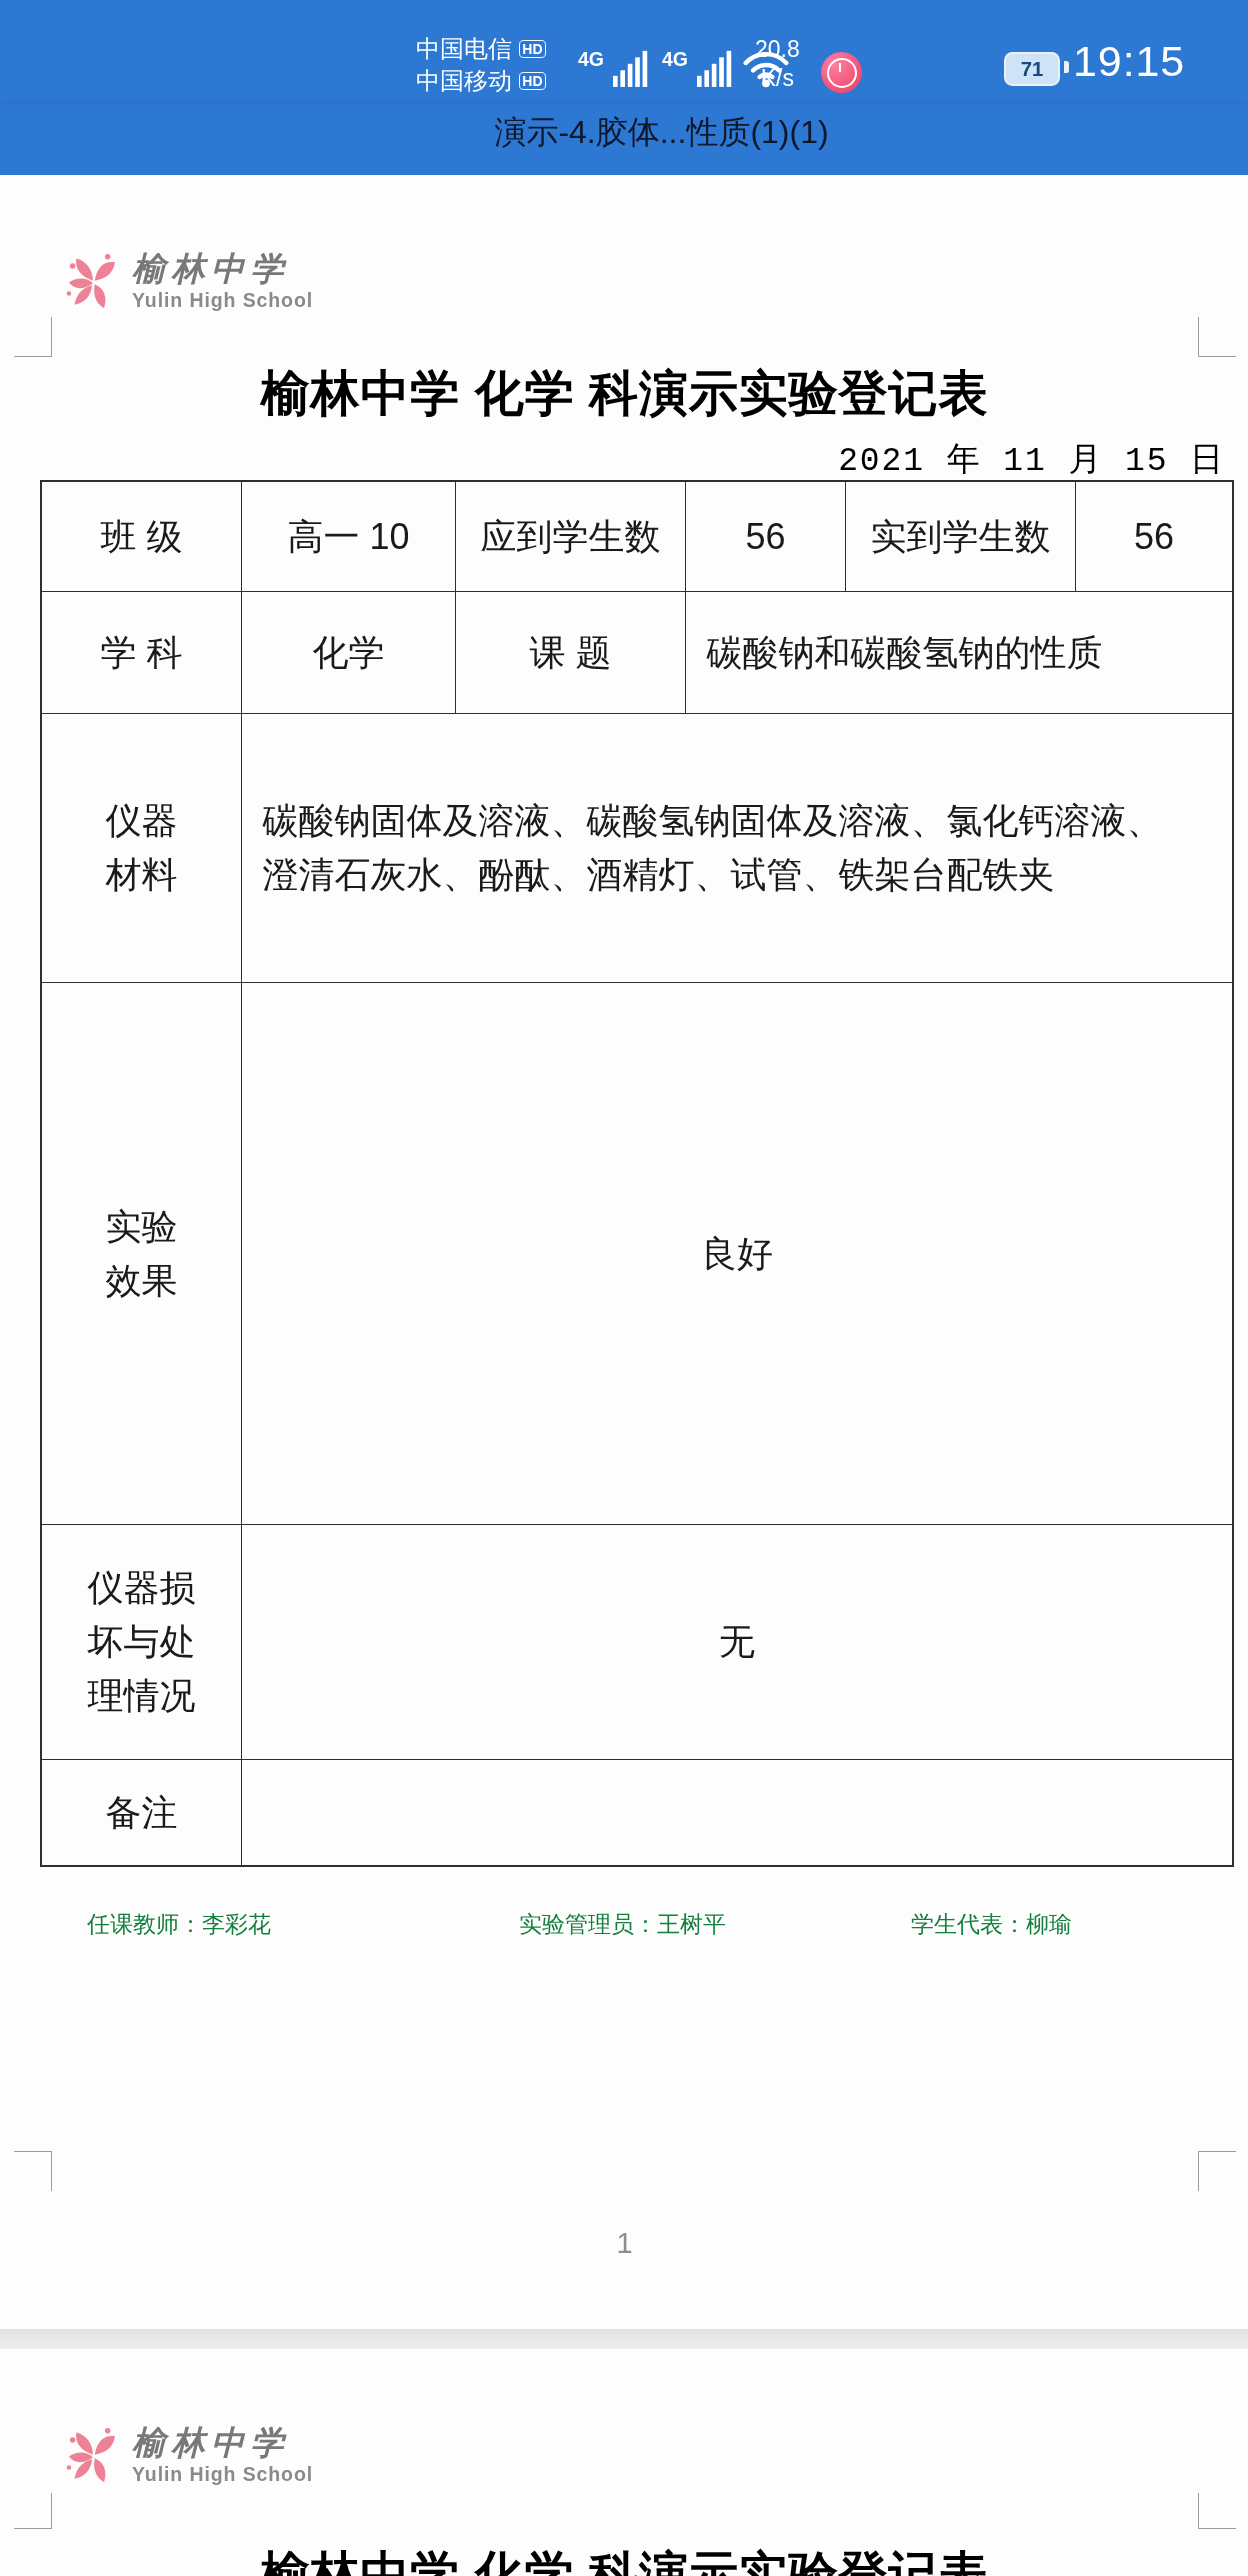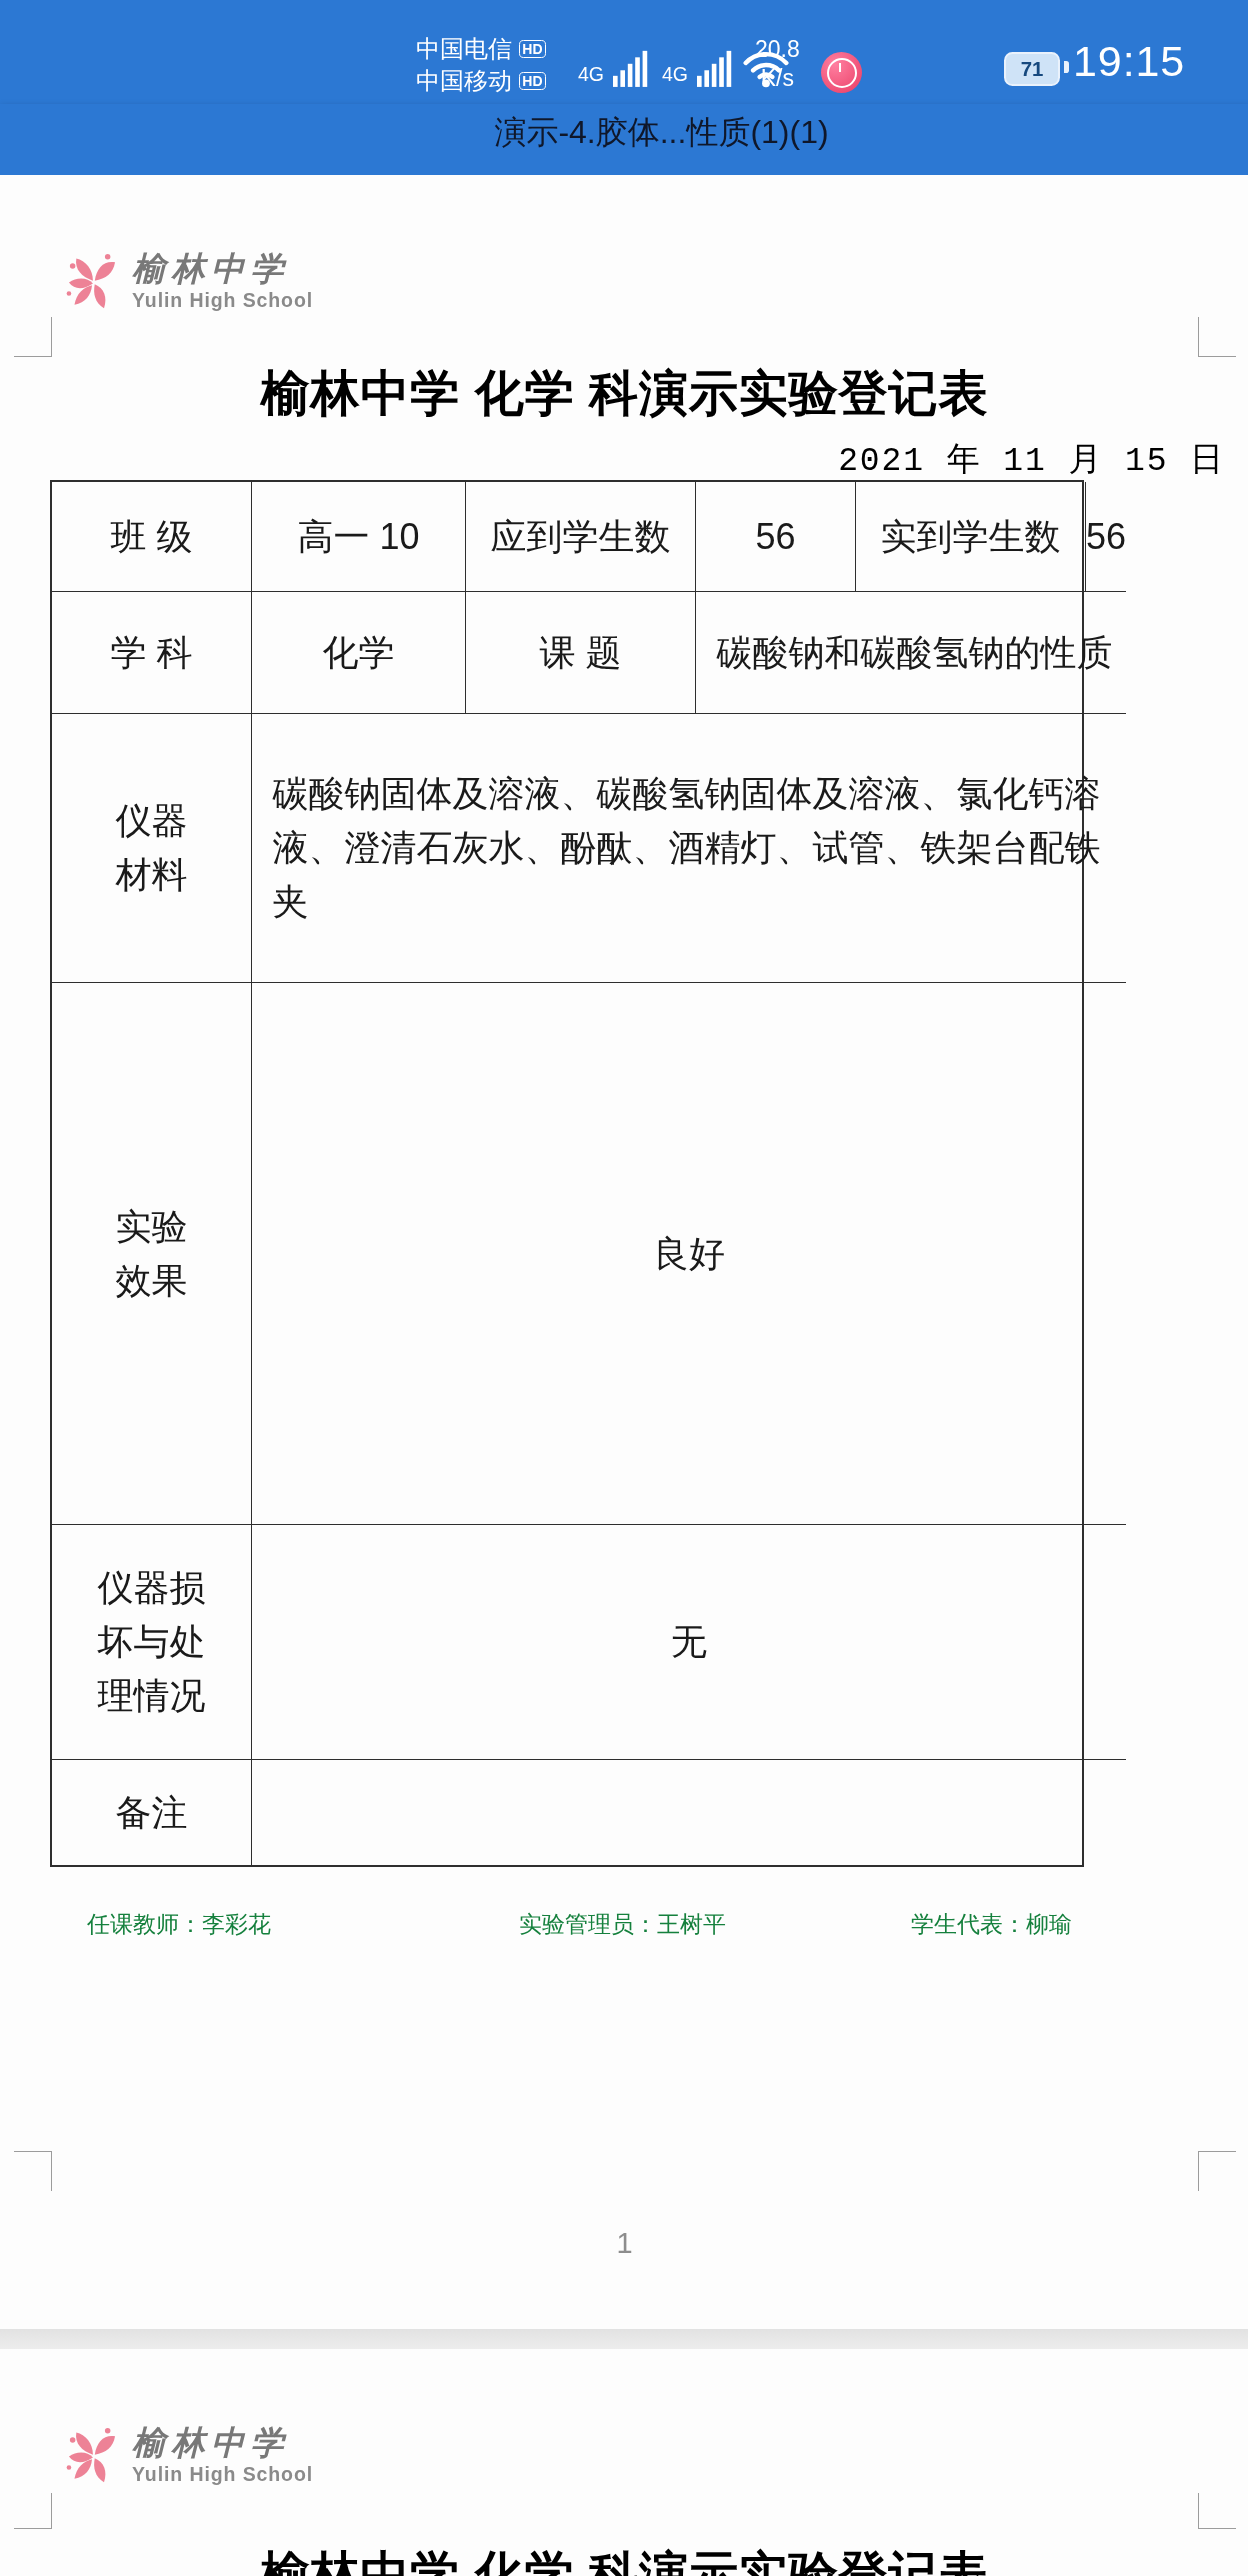--- a/index.html
+++ b/index.html
@@ -10,21 +10,21 @@
   }
   
   .bluebar{position:absolute;left:0;width:100%;background:#2c78d3;}
   #statusbar{top:0;height:104px;}
   #titlebar{top:104px;height:71px;box-shadow:0 2.8px 7.4px rgba(0,0,0,.25);}
   .sb-item{position:absolute;color:#fff;}
   .carrier-block{left:416px;top:33px;line-height:32px;font-size:24px;}
   .carrier-row{display:flex;align-items:center;gap:6.5px;}
   .hd-badge{font-size:14px;font-weight:bold;border:1.9px solid #fff;border-radius:4.6px;
     padding:0 2.8px;line-height:16.7px;height:16.7px;display:inline-block;}
-  .net-label{font-size:19.5px;font-weight:normal;margin-top:15px;}
+  .net-label{font-size:19.5px;font-weight:bold;}
   .speed{left:755px;top:35px;font-size:23px;line-height:29px;text-align:center;}
   .appicon{left:821px;top:52px;width:41px;height:41px;border-radius:50%;
     background:radial-gradient(circle at 35% 30%,#ff7fa0,#e83a63);display:flex;
     align-items:center;justify-content:center;}
   .appicon-inner{width:26px;height:26px;border:2.8px solid #fff;border-radius:50%;position:relative;}
   .appicon-inner:after{content:"";position:absolute;left:10.2px;top:3.7px;width:2.8px;height:9.3px;background:#fff;}
   .battery{left:1004px;top:52px;width:52px;height:30px;border:2.8px solid #eaf2fc;border-radius:8.4px;
     background:#cfe3f7;display:flex;align-items:center;justify-content:center;
     font-size:20.4px;font-weight:bold;color:#17497e;}
   .battery-nub{left:1064px;top:61px;width:4.6px;height:12px;background:#eaf2fc;border-radius:0 2.8px 2.8px 0;}
@@ -45,21 +45,21 @@
   .logo-en{font-size:19.5px;font-weight:bold;color:#8a8a8a;margin-top:4.6px;letter-spacing:0.9px;}
   .cmark{position:absolute;width:37px;height:39px;}
   .cm-tl{border-right:1.9px solid #9c9c9c;border-bottom:1.9px solid #9c9c9c;}
   .cm-tr{border-left:1.9px solid #9c9c9c;border-bottom:1.9px solid #9c9c9c;}
   .cm-bl{border-right:1.9px solid #9c9c9c;border-top:1.9px solid #9c9c9c;}
   .cm-br{border-left:1.9px solid #9c9c9c;border-top:1.9px solid #9c9c9c;}
   .doc-title{position:absolute;left:0;width:100%;text-align:center;
     font-size:49px;font-weight:bold;letter-spacing:0.9px;color:#000;}
   .date-line{position:absolute;right:24px;font-size:33px;letter-spacing:1.9px;color:#000;}
   
-  #regtable{position:absolute;left:50px;top:305px;width:1034px;height:1387px;
+  #regtable{position:absolute;left:40px;top:305px;width:1194px;height:1387px;
     display:grid;border:2.8px solid #2e2e2e;box-sizing:border-box;
     grid-template-columns:200px 214px 230px 160px 230px auto;
     grid-template-rows:110px 122px 269px 542px 235px auto;
     font-size:36px;}
   .cell{border-right:1.9px solid #2e2e2e;border-bottom:1.9px solid #2e2e2e;
     display:flex;align-items:center;justify-content:center;text-align:center;
     white-space:pre-line;box-sizing:border-box;line-height:1.5;}
   .cell.last-col{border-right:none;}
   .cell.last-row{border-bottom:none;}
   .cell.left{justify-content:flex-start;text-align:left;padding-left:20.4px;padding-right:9px;}

